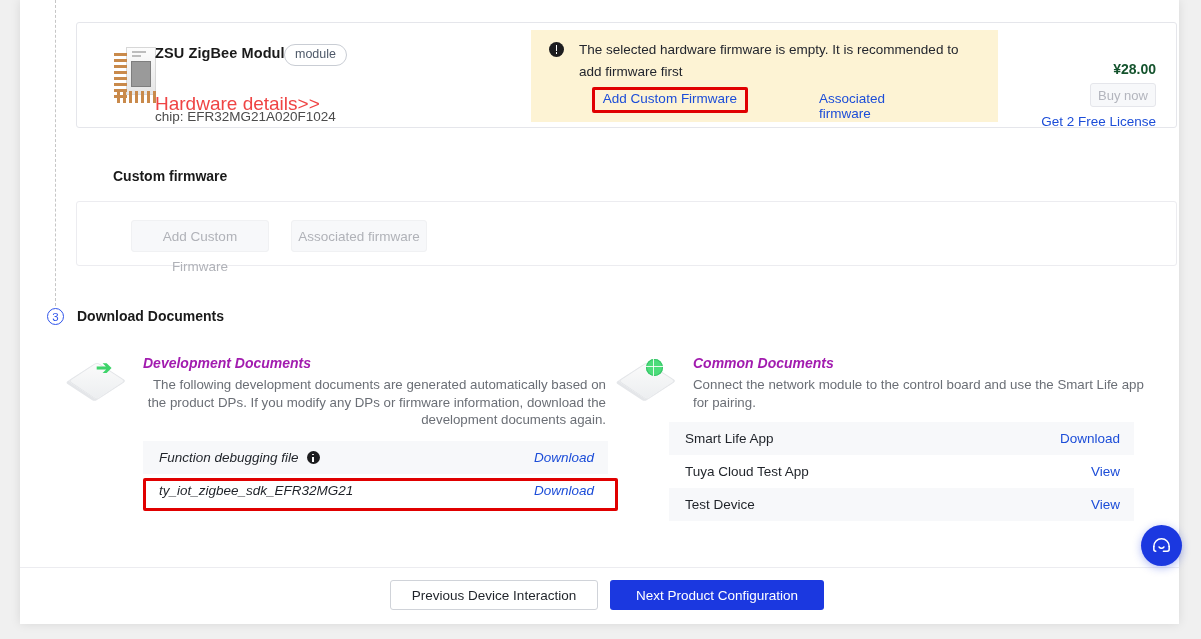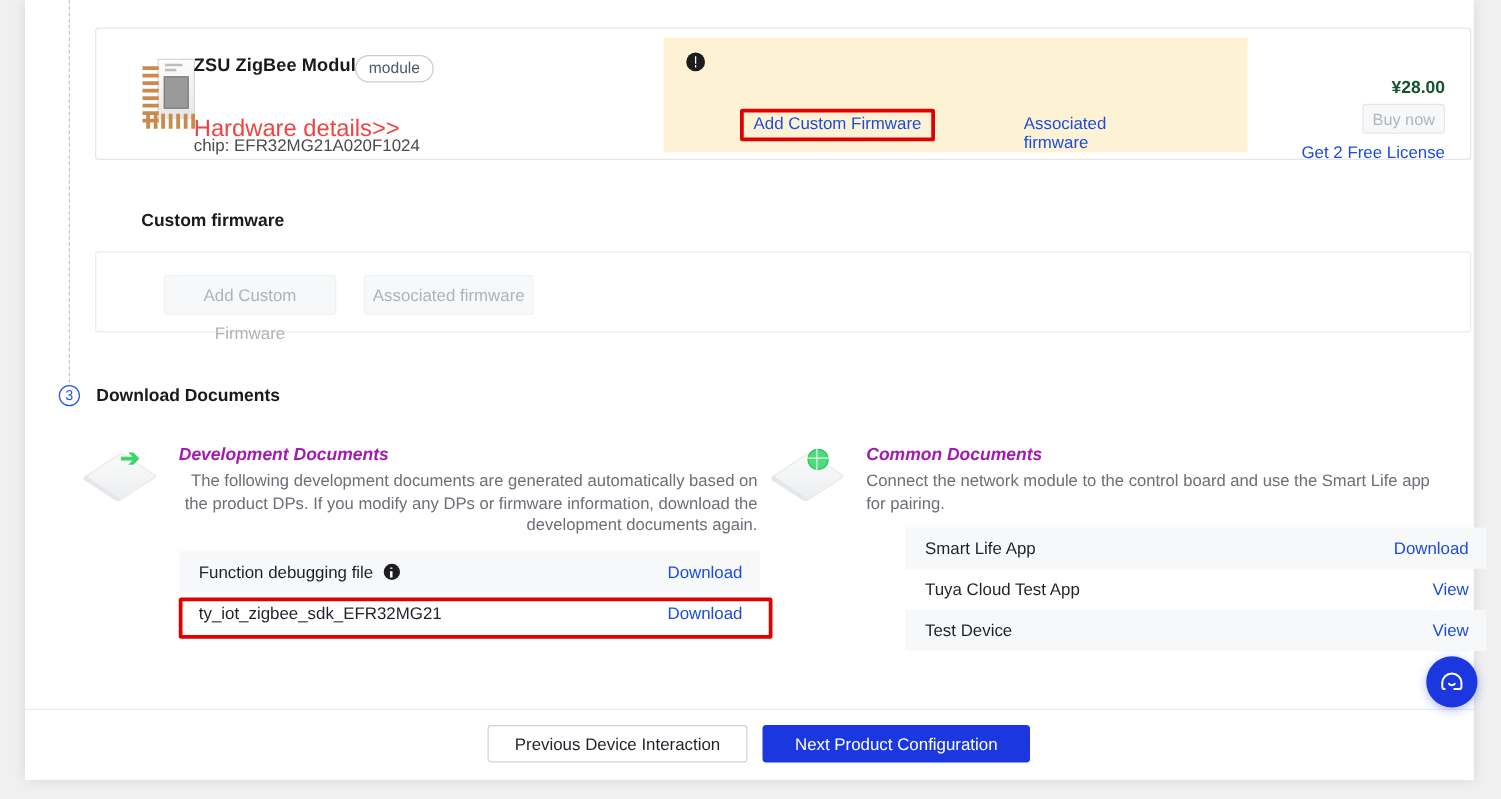--- a/index.html
+++ b/index.html
@@ -369,22 +369,22 @@
     top: 24px;
     font-size: 13.3px;
     line-height: 17.5px;
     color: #6b6f76;
   }
   #dev-desc { width: 463px; text-align: right; }
   #com-desc { width: 470px; }
 
   
   .rows { position: absolute; }
-  #dev-rows { left: 123px; top: 441px; width: 465px; }
-  #com-rows { left: 704px; top: 422px; width: 465px; }
+  #dev-rows { left: 123px; top: 441px; width: 465px; font-style: italic; }
+  #com-rows { left: 649px; top: 422px; width: 465px; }
 
   .row {
     position: relative;
     height: 33px;
     display: flex;
     align-items: center;
     justify-content: space-between;
     padding: 0 14px 0 16px;
     box-sizing: border-box;
     font-size: 13.5px;
@@ -519,20 +519,21 @@
         </div>
     </div>
 
     <div id="module-name">ZSU ZigBee Module</div>
     <div id="module-tag">module</div>
     <div id="module-chip">chip: EFR32MG21A020F1024</div>
     <div id="module-link">Hardware details&gt;&gt;</div>
 
     <div id="warn">
       <div id="warn-icon"></div>
+      <div id="warn-text">The selected hardware firmware is empty. It is recommended to add firmware first</div>
       <div id="warn-actions">
         <div id="add-fw-hl"></div>
         <div id="add-fw-link">Add Custom Firmware</div>
         <div id="assoc-fw-link">Associated firmware</div>
       </div>
     </div>
 
     <div id="price">¥28.00</div>
     <button id="buy-now">Buy now</button>
     <div id="free-license">Get 2 Free License</div>

